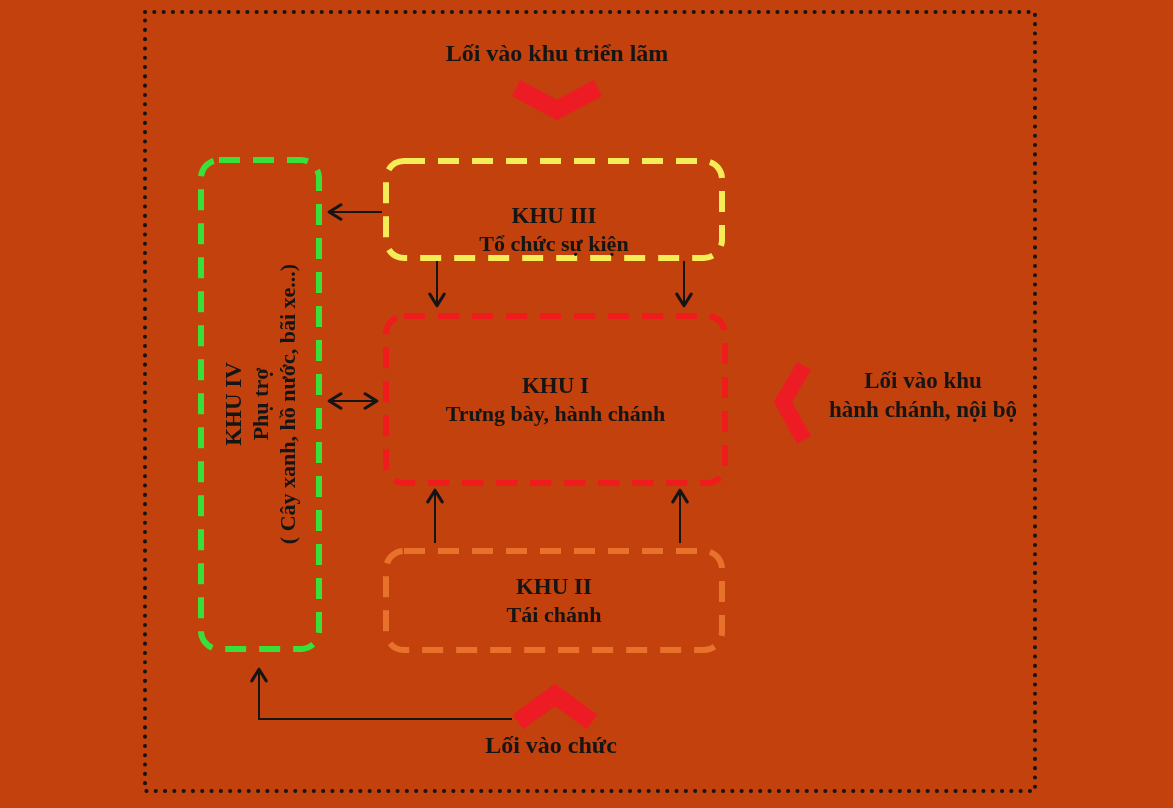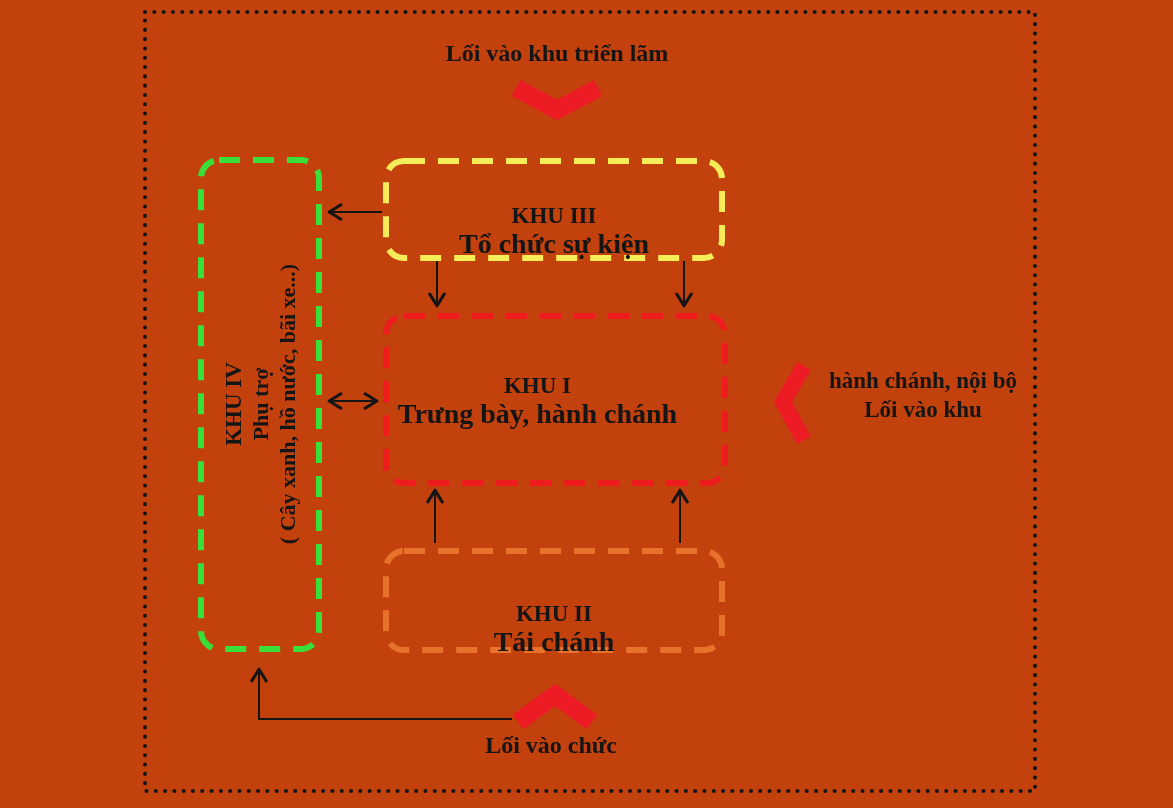--- a/index.html
+++ b/index.html
@@ -37,26 +37,26 @@
     display: flex;
     flex-direction: column;
     align-items: center;
     justify-content: center;
   }
   .zone-label .zname {
     font-size: 23px;
     line-height: 28px;
   }
   .zone-label .zdesc {
-    font-size: 28px;
+    font-size: 22px;
     line-height: 28px;
   }
   .khu3-label { left: 386px; top: 161px; width: 336px; height: 97px; justify-content: flex-end; }
-  .khu1-label { left: 368px; top: 316px; width: 339px; height: 167px; text-align: center; }
-  .khu2-label { left: 386px; top: 578px; width: 336px; height: 99px; }
+  .khu1-label { left: 386px; top: 316px; width: 339px; height: 167px; text-align: center; }
+  .khu2-label { left: 386px; top: 551px; width: 336px; height: 99px; }
   .khu4-label {
     left: 260px;
     top: 404px;
     width: 520px;
     transform: translate(-50%, -50%) rotate(-90deg);
     white-space: nowrap;
   }
   .khu4-label .zname { font-size: 23px; line-height: 27px; }
   .khu4-label .zdesc { font-size: 22px; line-height: 27px; }
   .admin-label {
@@ -123,19 +123,19 @@
     <div class="zdesc">Tái chánh</div>
   </div>
 
   <div class="label zone-label khu4-label">
     <div class="zname">KHU IV</div>
     <div class="zdesc">Phụ trợ</div>
     <div class="zdesc">( Cây xanh, hồ nước, bãi xe...)</div>
   </div>
 
   <div class="label admin-label">
+    <div>Lối vào khu</div>
     <div>hành chánh, nội bộ</div>
-    <div>Lối vào khu</div>
   </div>
 
   <div class="label main-label">Lối vào chức</div>
 
 </div>
 
 </body></html>

